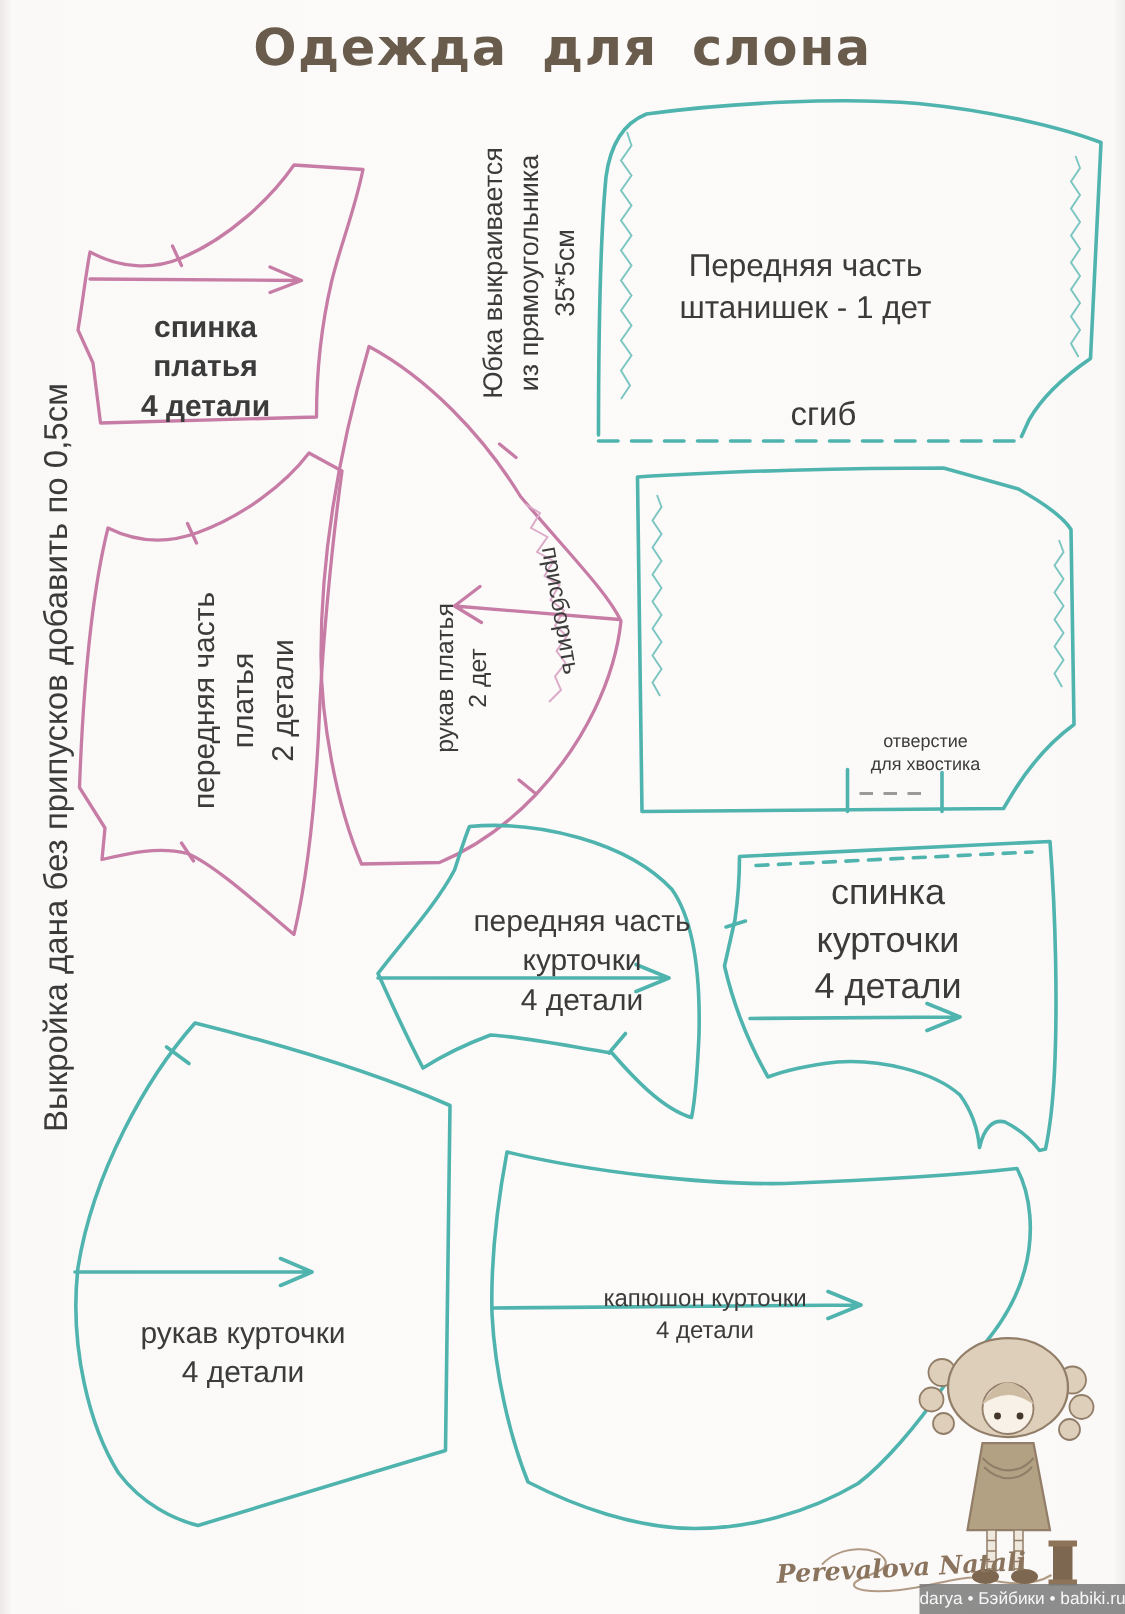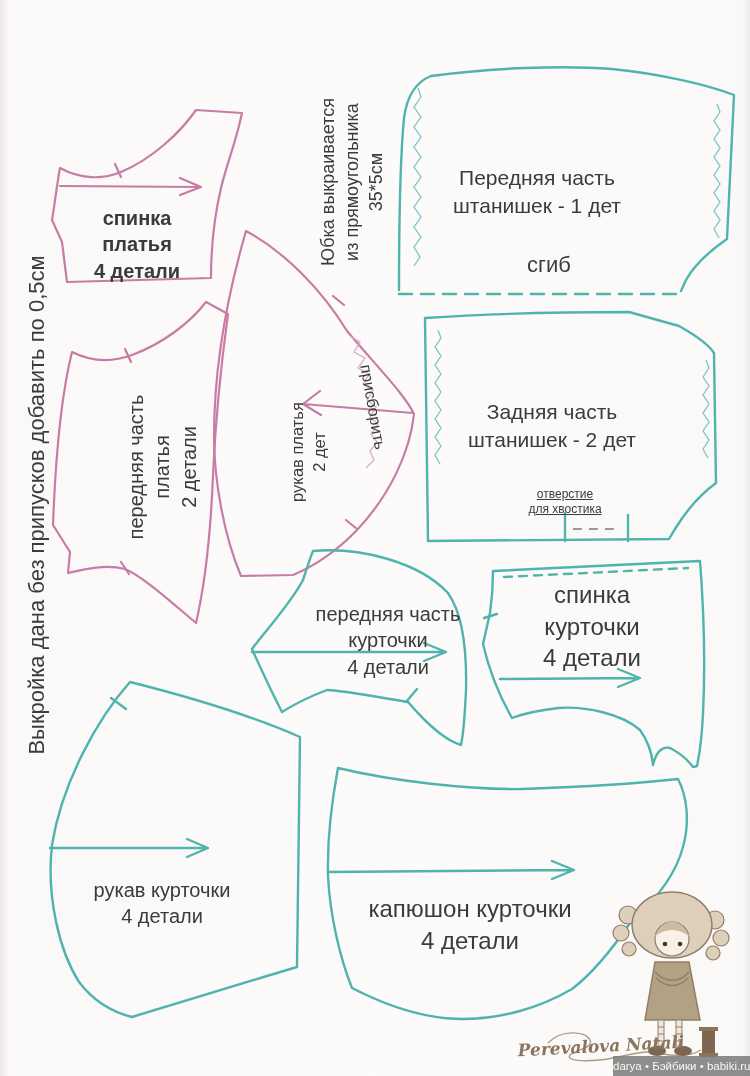--- a/index.html
+++ b/index.html
@@ -122,20 +122,21 @@
       <path d="M 655,962 L 689,962 L 700,1020 L 645,1020 Z" fill="#b3a183" stroke="#927e68" stroke-width="1.5"></path>
       <path d="M 655,972 C 665,983 680,983 689,972 M 656,978 C 666,988 679,988 688,978" stroke="#927e68" stroke-width="1.4" fill="none"></path>
       <rect x="658" y="1020" width="6" height="26" fill="#efe8dc" stroke="#927e68" stroke-width="1"></rect>
       <rect x="676" y="1020" width="6" height="26" fill="#efe8dc" stroke="#927e68" stroke-width="1"></rect>
       <path d="M 658,1027 h 6 M 658,1034 h 6 M 658,1041 h 6 M 676,1027 h 6 M 676,1034 h 6 M 676,1041 h 6" stroke="#927e68" stroke-width="1"></path>
       <ellipse cx="657" cy="1051" rx="9" ry="5" fill="#7e6750"></ellipse>
       <ellipse cx="683" cy="1051" rx="9" ry="5" fill="#7e6750"></ellipse>
     </g>
   </svg>
 
+  <div class="title">Одежда для слона</div>
 
   <div class="lbl v" style="left:37px;top:505px;font-size:22px;white-space:nowrap;">Выкройка дана без припусков добавить по 0,5см</div>
 
   <div class="lbl v" style="left:353px;top:182px;font-size:18px;">Юбка выкраивается
 из прямоугольника
 35*5см</div>
 
   <div class="lbl" style="left:137px;top:245px;font-size:20px;font-weight:bold;">спинка
 платья
 4 детали</div>
@@ -145,38 +146,36 @@
 2 детали</div>
 
   <div class="lbl v" style="left:309px;top:452px;font-size:16.5px;">рукав платья
 2 дет</div>
 
   <div class="lbl" style="left:373px;top:407px;font-size:16px;transform:translate(-50%,-50%) rotate(80deg);white-space:nowrap;">присборить</div>
 
   <div class="lbl" style="left:537px;top:192px;font-size:21px;">Передняя часть
 штанишек - 1 дет</div>
 
-  <div class="lbl" style="left:549px;top:265px;font-size:22px;">сгиб</div>
+  <div class="lbl" style="left:549px;top:276px;font-size:22px;">сгиб</div>
 
-  <div class="lbl" style="left:552px;top:426px;font-size:21px;">Задняя часть
-штанишек - 2 дет</div>
 
-  <div class="lbl" style="left:565px;top:502px;font-size:12px;line-height:1.25;text-decoration:underline;">отверстие
+  <div class="lbl" style="left:617px;top:502px;font-size:12px;line-height:1.25;">отверстие
 для хвостика</div>
 
   <div class="lbl" style="left:388px;top:641px;font-size:20px;">передняя часть
 курточки
 4 детали</div>
 
   <div class="lbl" style="left:592px;top:627px;font-size:24px;">спинка курточки
 4 детали</div>
 
   <div class="lbl" style="left:162px;top:903px;font-size:20px;">рукав курточки
 4 детали</div>
 
-  <div class="lbl" style="left:470px;top:925px;font-size:24px;">капюшон курточки
+  <div class="lbl" style="left:470px;top:877px;font-size:16px;">капюшон курточки
 4 детали</div>
 
   <div class="signature" style="left:601px;top:1046px;">Perevalova Natali</div>
 
   <div class="watermark">darya • Бэйбики • babiki.ru</div>
 
 </div>
 
 </body></html>

